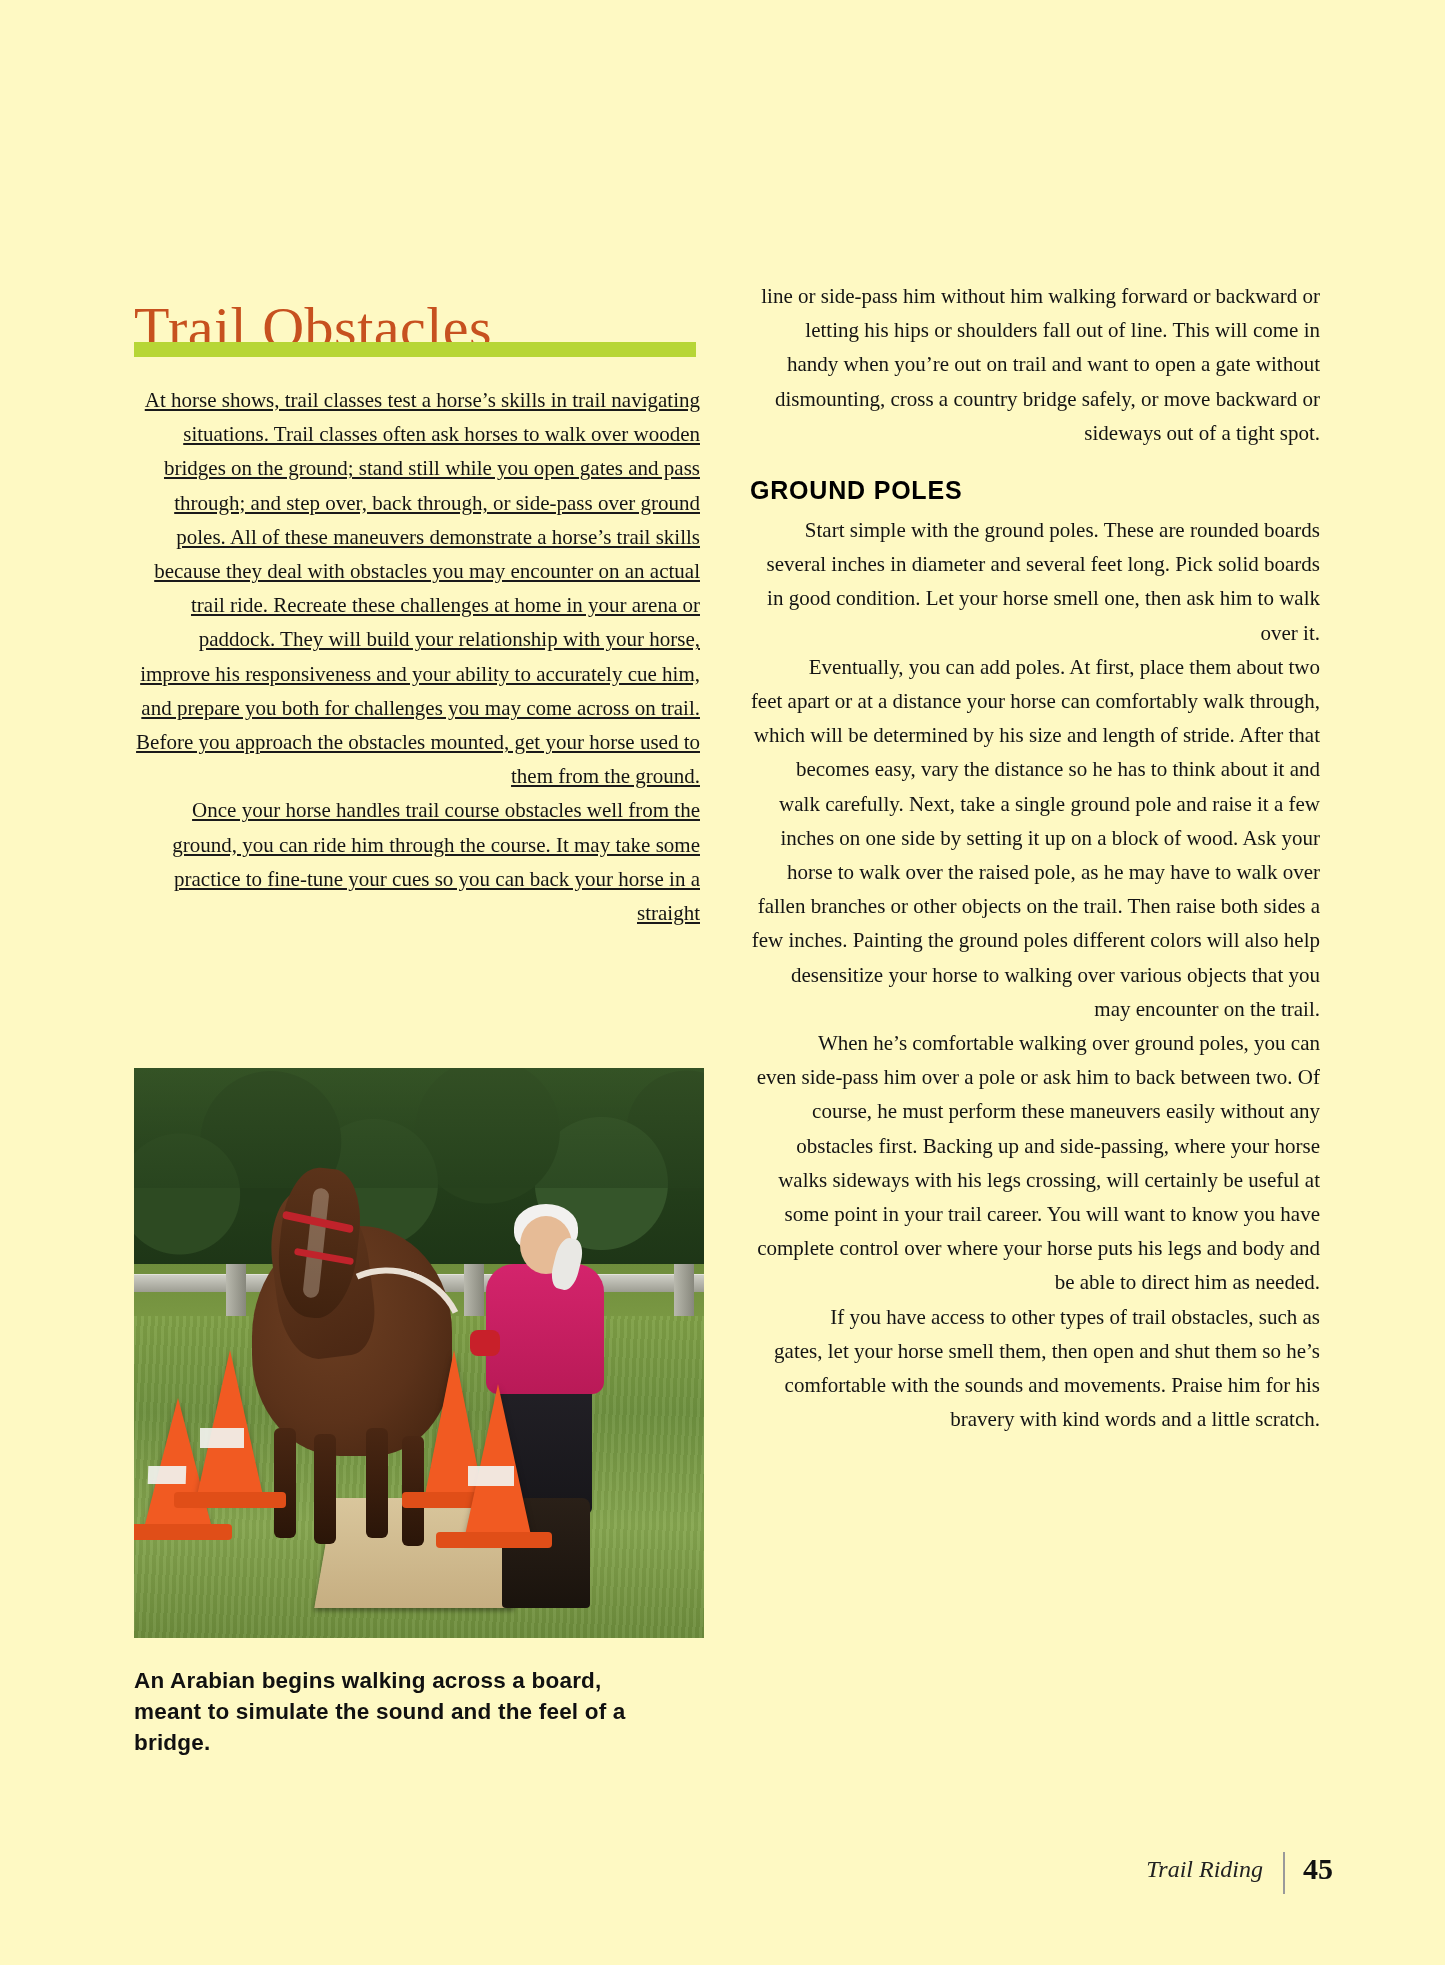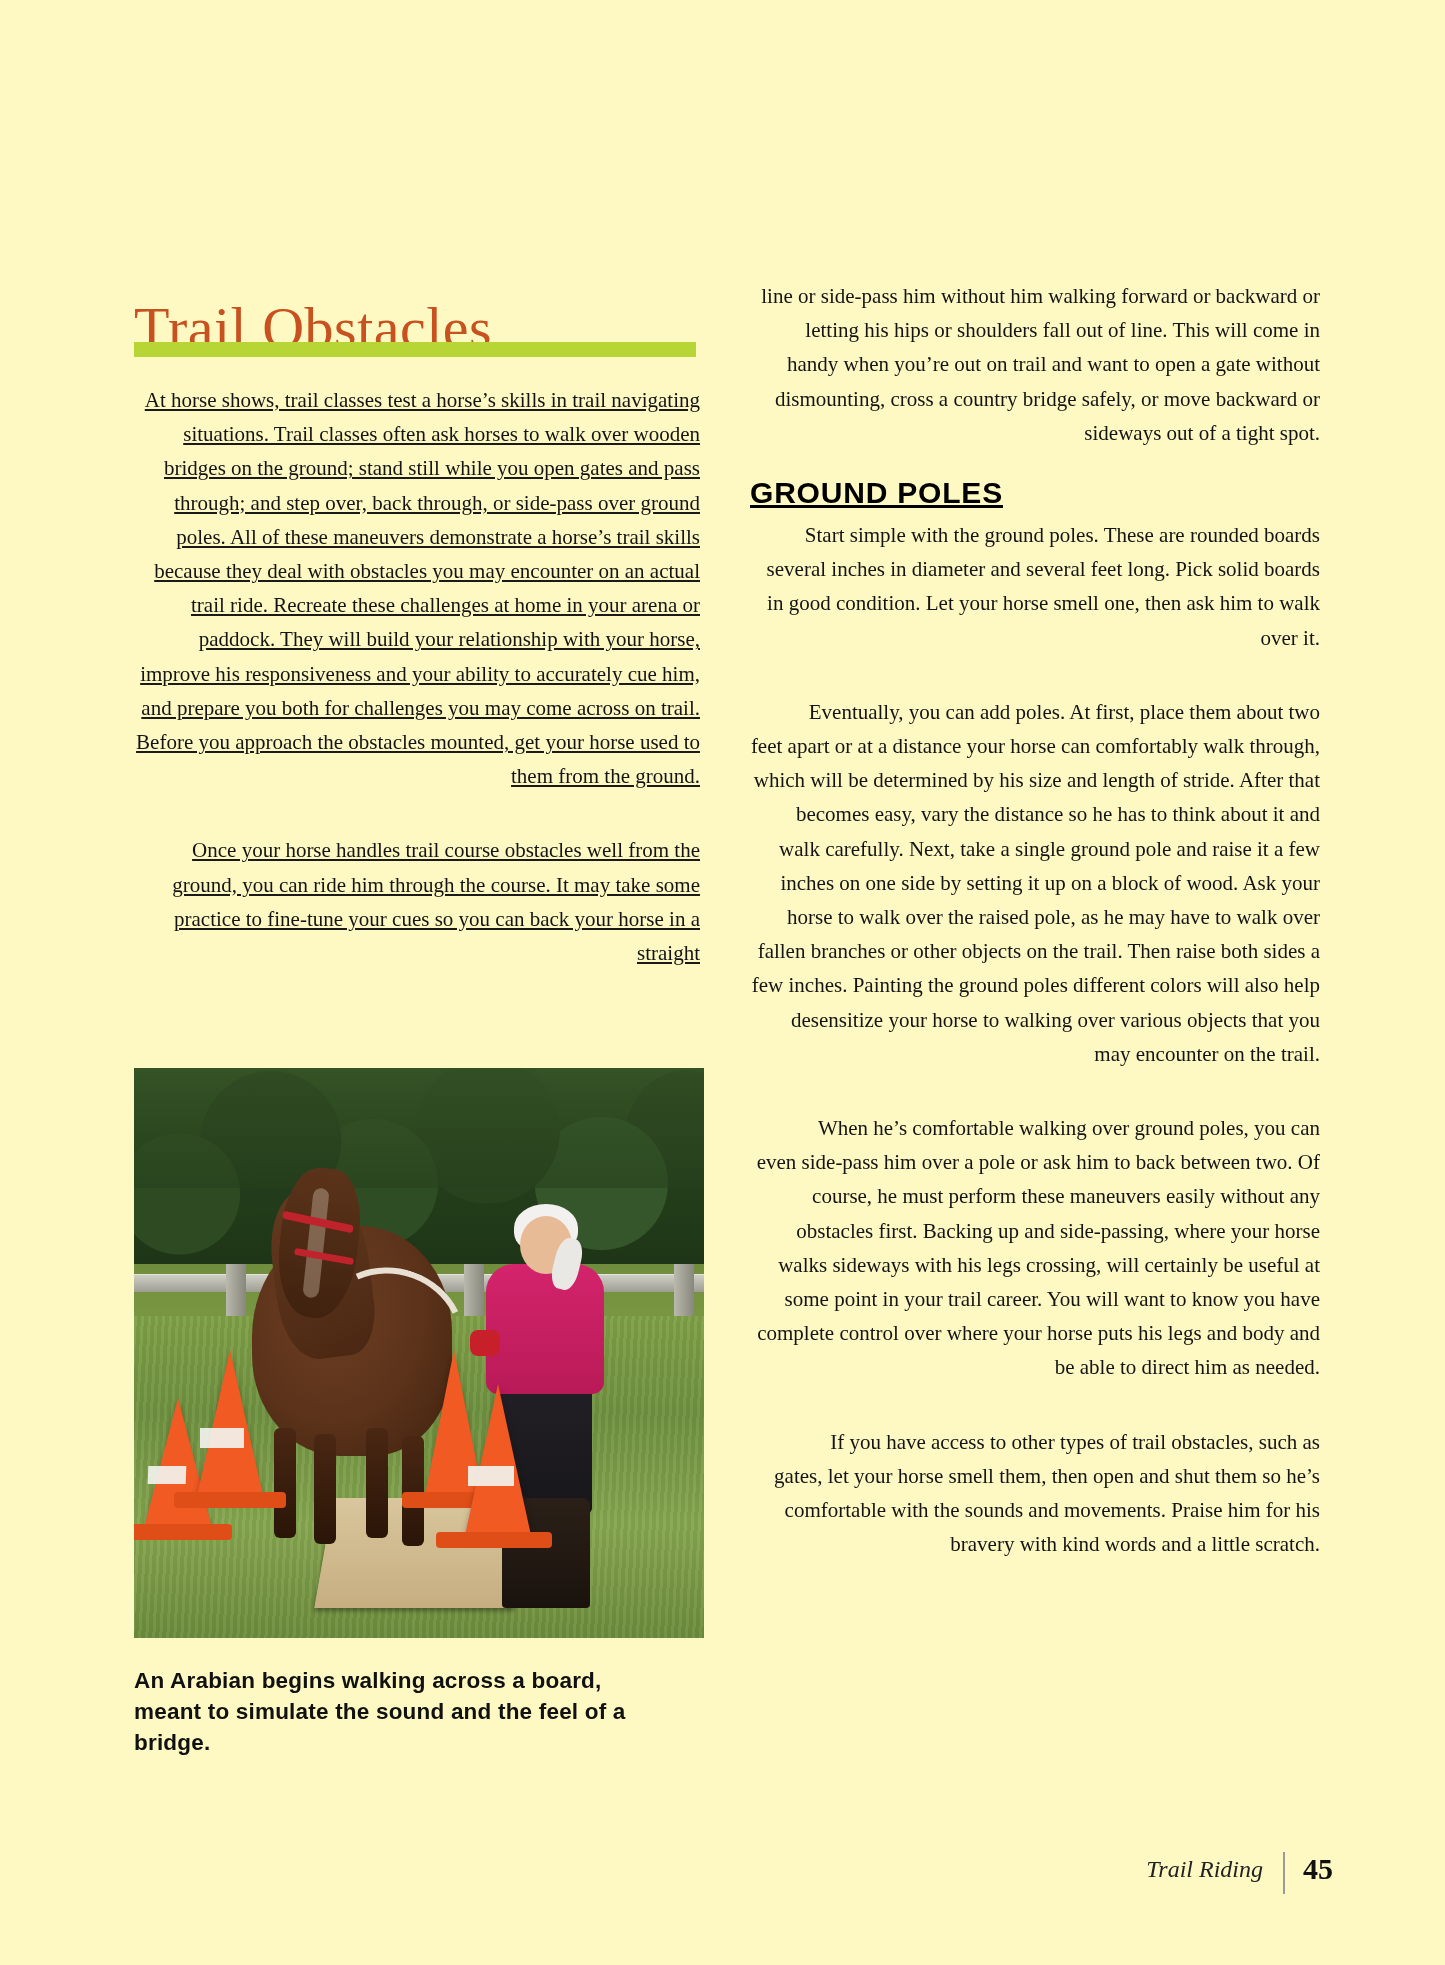--- a/index.html
+++ b/index.html
@@ -61,32 +61,31 @@
   }
 
   p.body {
     margin: 0;
     font-family: "Liberation Serif", serif;
     font-size: 21px;
     line-height: 34.2px;
     text-align: right;
     color: #141414;
   }
-  p.body.indent { text-indent: 30px; margin-top: 40px; }
+  p.body.indent { text-indent: 30px; }
 
   .subhead {
     margin: 0;
     padding-top: 26px;
     padding-bottom: 8px;
     font-family: "Liberation Sans", sans-serif;
-    font-size: 30px;
+    font-size: 25px;
     font-weight: bold;
     letter-spacing: 0.8px;
     color: #000;
-    text-decoration: underline;
   }
 
   
   .photo-wrap {
     position: absolute;
     left: 134px;
     top: 1068px;
     width: 570px;
     height: 570px;
     overflow: hidden;

